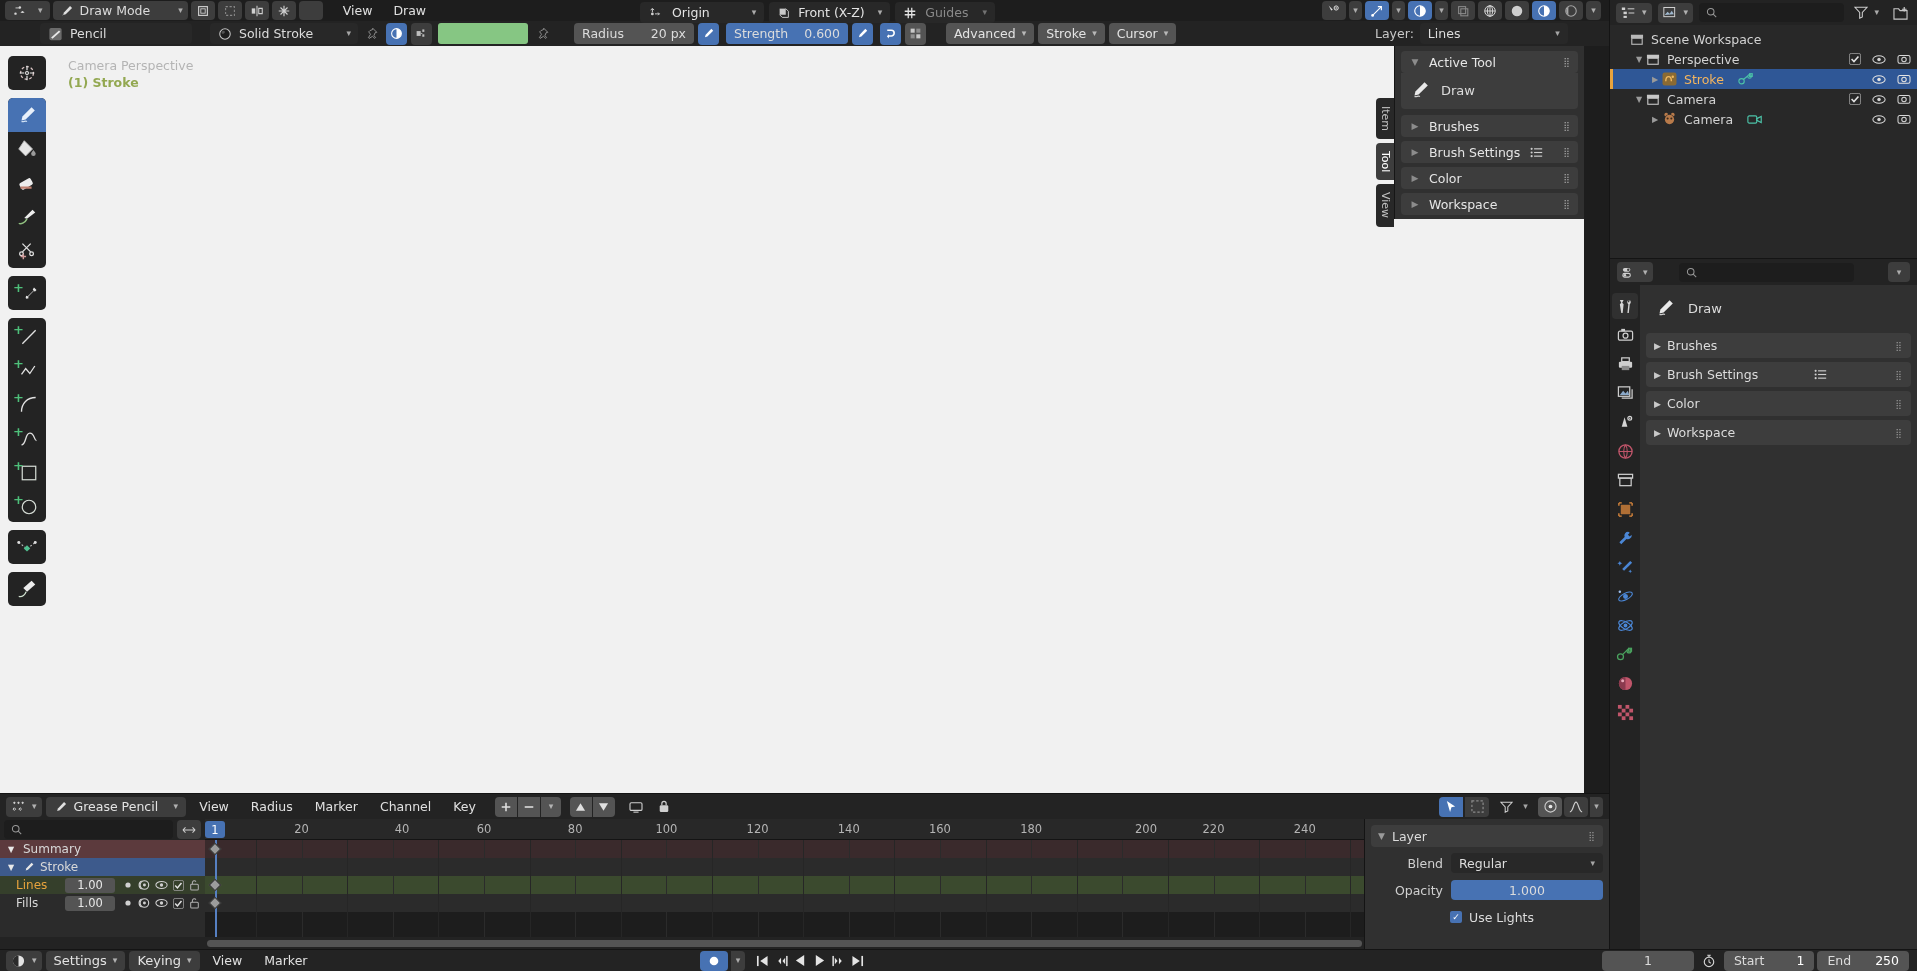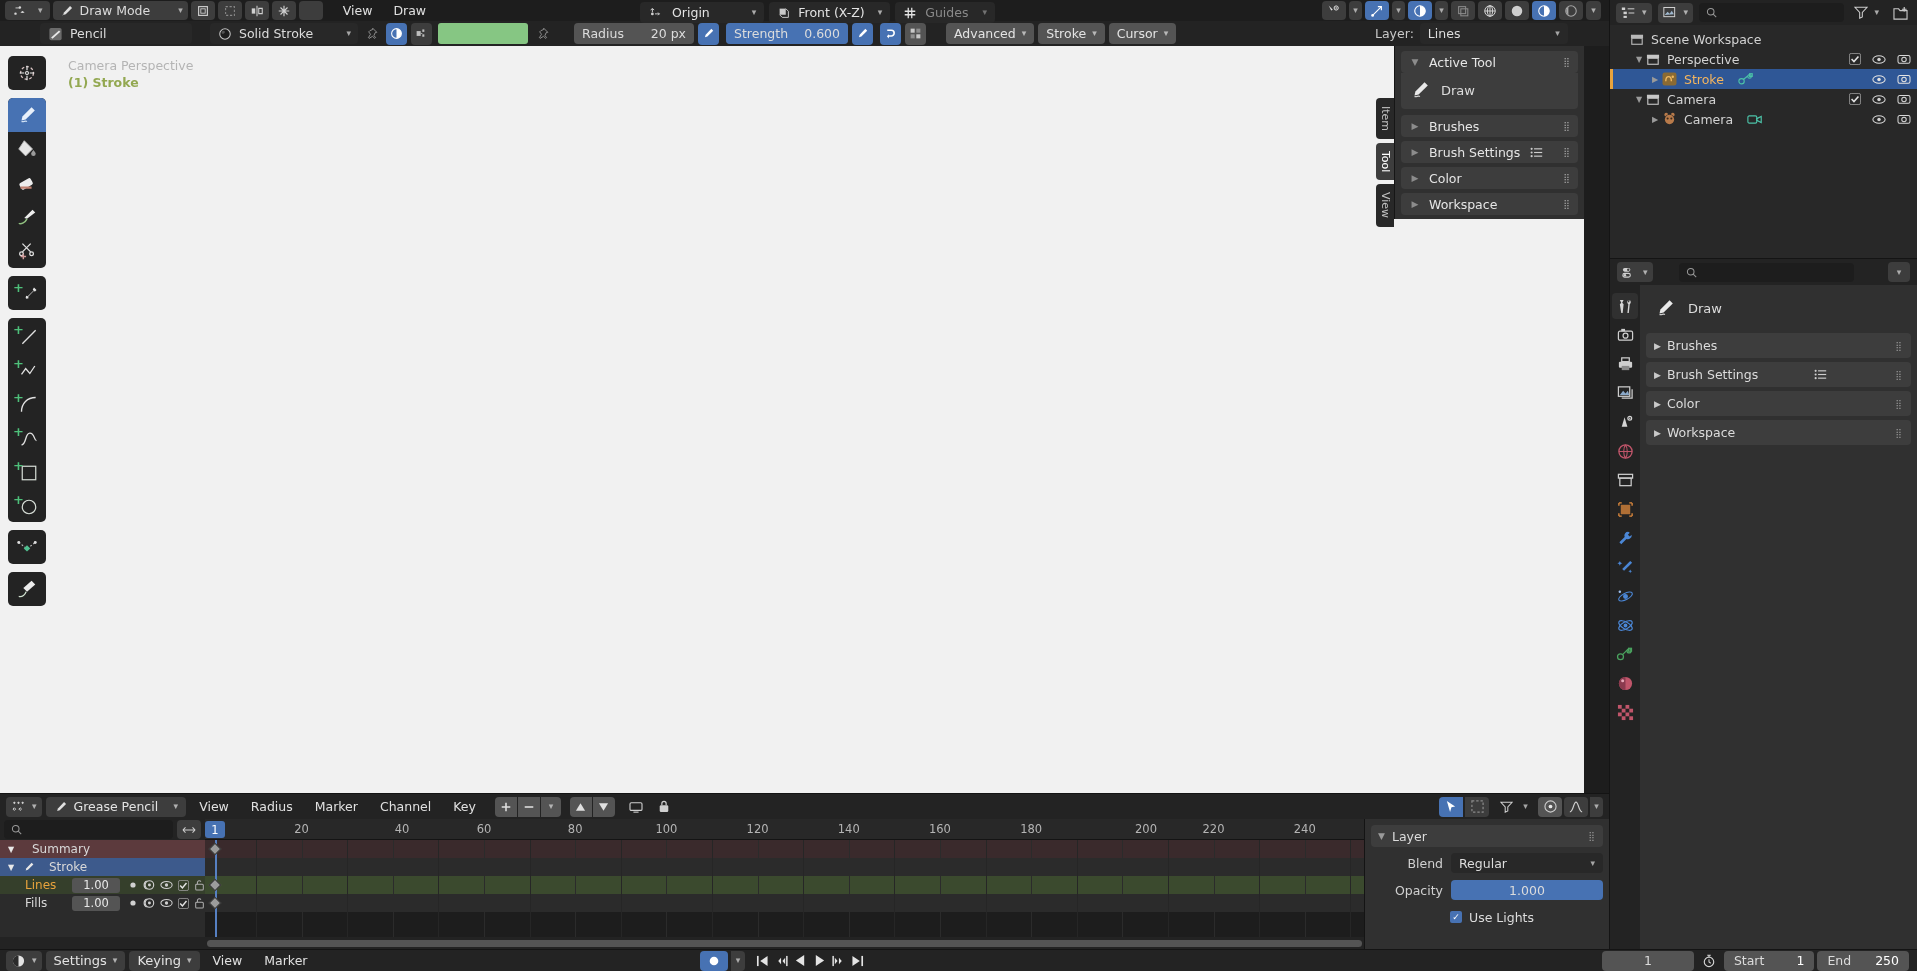--- a/index.html
+++ b/index.html
@@ -100,21 +100,21 @@
   
   .dope{position:absolute;left:0;top:793px;width:1609px;height:156px;background:#232323;border-top:1px solid #141414;}
   .dope-hdr{height:25px;display:flex;align-items:center;padding:0 6px;gap:4px;background:#232323;}
   .dope-hdr .menu{height:20px;font-size:12.5px;}
   .ch-search{position:absolute;left:0;top:25px;width:205px;height:21px;background:#232323;display:flex;align-items:center;gap:4px;padding:0 4px;}
   .ch-search .sbox{flex:1;height:19px;background:#1d1d1d;border-radius:4px;display:flex;align-items:center;padding:0 7px;}
   .channels{position:absolute;left:0;top:46px;width:205px;bottom:12px;background:#2b2b2b;font-size:12px;}
   .chrow{height:18px;display:flex;align-items:center;padding-left:4px;gap:5px;}
   .chrow.summary{background:#5c3a3d;}
   .chrow.obj{background:#3d5a8c;}
-  .chrow .name{color:#d8d8d8;margin-left:9px;}
+  .chrow .name{color:#d8d8d8;}
   .chrow.lyr .name{color:#e8a33d;width:56px;padding-left:12px;}
   .numfld{background:#545454;border-radius:3px;height:15px;width:50px;display:flex;align-items:center;justify-content:center;font-size:11.5px;color:#e8e8e8;}
   .keyarea{position:absolute;left:205px;top:25px;right:245px;bottom:12px;background:#1d1d1d;}
   .ruler{position:relative;height:21px;background:#282828;border-bottom:1px solid #141414;}
   .ticklbl{position:absolute;top:3px;font-size:11.5px;color:#b4b4b4;transform:translateX(-50%);}
   .tracks{position:relative;height:calc(100% - 21px);}
   .track{position:absolute;left:0;right:0;height:18px;}
   .track.summary{background:#3a2a2c;}
   .track.obj{background:#2b2b2b;}
   .track.lines{background:#3b4a2e;}

